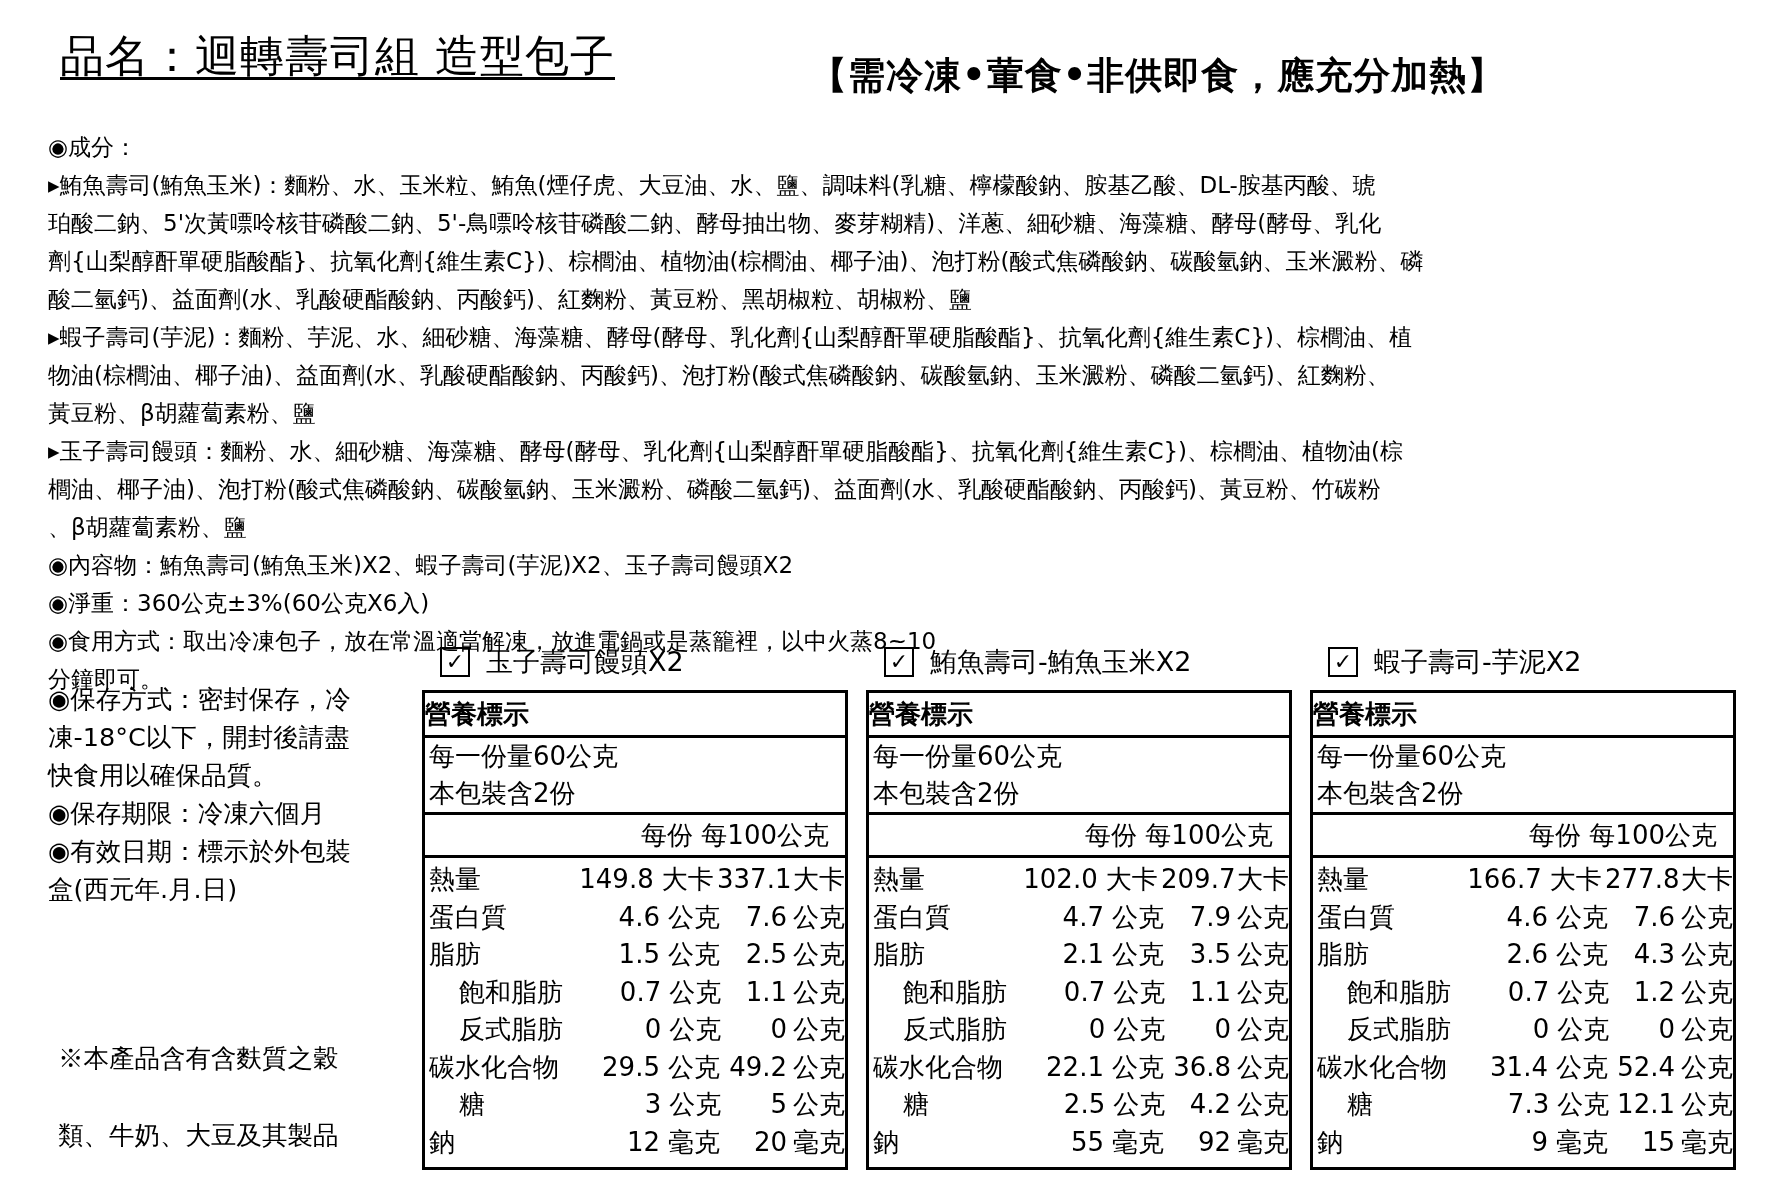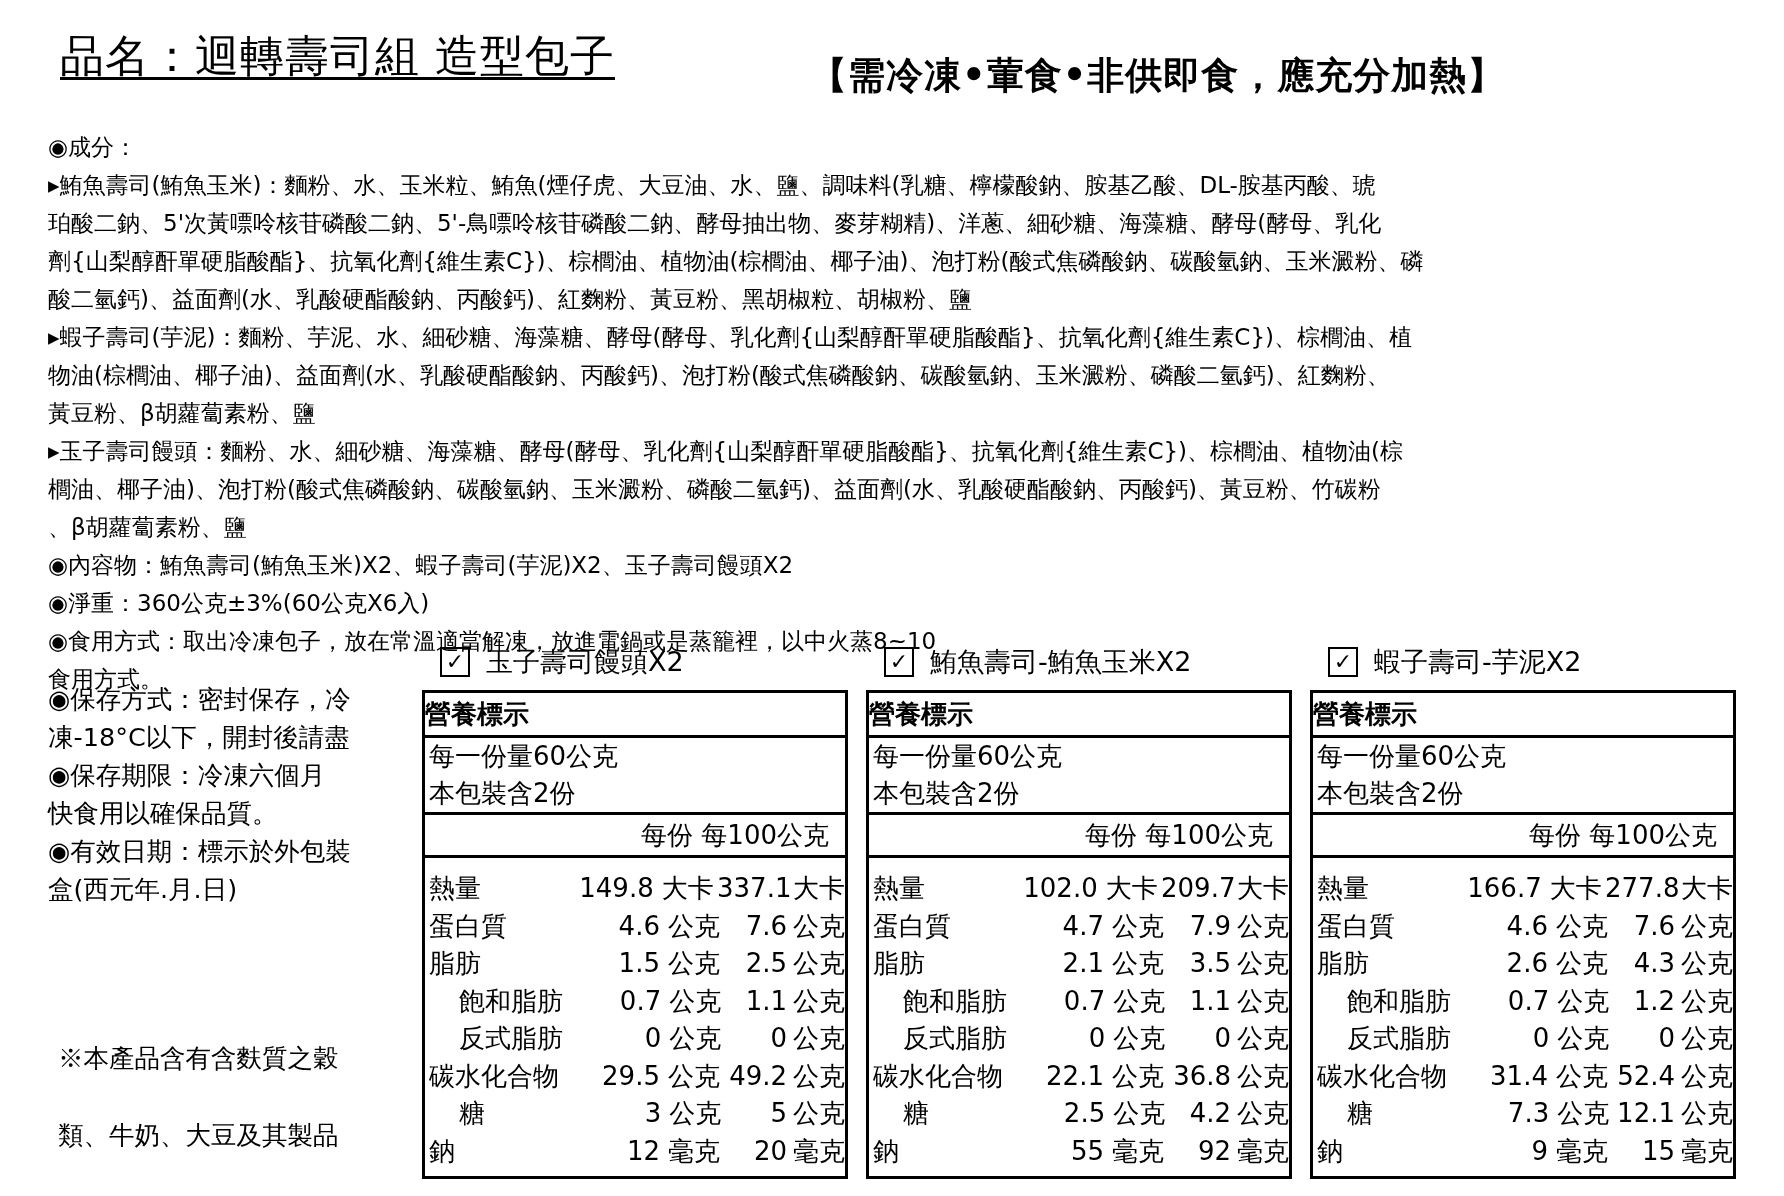--- a/index.html
+++ b/index.html
@@ -13,21 +13,21 @@
   .allergen { position:absolute; left:58px; top:1000px; width:340px; font-size:25.5px; line-height:37px; font-family:"DejaVu Serif","Liberation Serif",serif; }
   .allergen .line { white-space:nowrap; height:37px;margin-top:40px; }
   .panel { position:absolute; top:640px; width:426px; }
   .panel-head { display:flex; align-items:center; height:44px; padding-left:18px; font-size:27px; white-space:nowrap; }
   .checkbox { width:26px; height:26px; border:2px solid #000; display:inline-flex; align-items:center; justify-content:center; margin-right:16px; font-size:22px; line-height:1; }
   .ntable { margin-top:6px; border:3px solid #000; width:420px; font-size:26px; }
   .ntable .hdr { text-align:left; font-weight:bold; height:42px; line-height:42px; border-bottom:3px solid #000; }
   .ntable .serve { padding:0 4px; border-bottom:3px solid #000; }
   .ntable .serve div { height:37px; line-height:37px; white-space:nowrap; }
   .ntable .cols { text-align:right; padding-right:16px; height:40px; line-height:40px; border-bottom:3px solid #000; white-space:nowrap; }
-  .ntable .rows { padding:12px 0 6px 0; }
+  .ntable .rows { padding:3px 0 6px 0; }
   .nrow { display:flex; height:37.5px; line-height:37.5px; white-space:nowrap; }
   .nrow .nm { width:150px; padding-left:4px; }
   .nrow .nm.indent { padding-left:34px; width:120px; }
   .nrow .v1 { width:110px; text-align:right; }
   .nrow .u1 { width:64px; text-align:left; padding-left:8px; }
   .nrow .v2 { width:70px; text-align:right; }
   .nrow .u2 { width:56px; text-align:left; padding-left:6px; }
 </style>
 </head>
 <body>
@@ -43,28 +43,28 @@
   <div class="line">酸二氫鈣)、益面劑(水、乳酸硬酯酸鈉、丙酸鈣)、紅麴粉、黃豆粉、黑胡椒粒、胡椒粉、鹽</div>
   <div class="line">▸蝦子壽司(芋泥)：麵粉、芋泥、水、細砂糖、海藻糖、酵母(酵母、乳化劑{山梨醇酐單硬脂酸酯}、抗氧化劑{維生素C})、棕櫚油、植</div>
   <div class="line">物油(棕櫚油、椰子油)、益面劑(水、乳酸硬酯酸鈉、丙酸鈣)、泡打粉(酸式焦磷酸鈉、碳酸氫鈉、玉米澱粉、磷酸二氫鈣)、紅麴粉、</div>
   <div class="line">黃豆粉、β胡蘿蔔素粉、鹽</div>
   <div class="line">▸玉子壽司饅頭：麵粉、水、細砂糖、海藻糖、酵母(酵母、乳化劑{山梨醇酐單硬脂酸酯}、抗氧化劑{維生素C})、棕櫚油、植物油(棕</div>
   <div class="line">櫚油、椰子油)、泡打粉(酸式焦磷酸鈉、碳酸氫鈉、玉米澱粉、磷酸二氫鈣)、益面劑(水、乳酸硬酯酸鈉、丙酸鈣)、黃豆粉、竹碳粉</div>
   <div class="line">、β胡蘿蔔素粉、鹽</div>
   <div class="line">◉內容物：鮪魚壽司(鮪魚玉米)X2、蝦子壽司(芋泥)X2、玉子壽司饅頭X2</div>
   <div class="line">◉淨重：360公克±3%(60公克X6入)</div>
   <div class="line">◉食用方式：取出冷凍包子，放在常溫適當解凍，放進電鍋或是蒸籠裡，以中火蒸8~10</div>
-  <div class="line">食用方式。</div>
+  <div class="line">分鐘即可。</div>
 </div>
 
 <div class="left-col">
   <div class="line">◉保存方式：密封保存，冷</div>
   <div class="line">凍-18°C以下，開封後請盡</div>
+  <div class="line">快食用以確保品質。</div>
   <div class="line">◉保存期限：冷凍六個月</div>
-  <div class="line">快食用以確保品質。</div>
   <div class="line">◉有效日期：標示於外包裝</div>
   <div class="line">盒(西元年.月.日)</div>
 </div>
 
 <div class="allergen">
   <div class="line">※本產品含有含麩質之穀</div>
   <div class="line">類、牛奶、大豆及其製品</div>
   <div class="line">，不適合其過敏體質者食</div>
   <div class="line">用。</div>
 </div>

